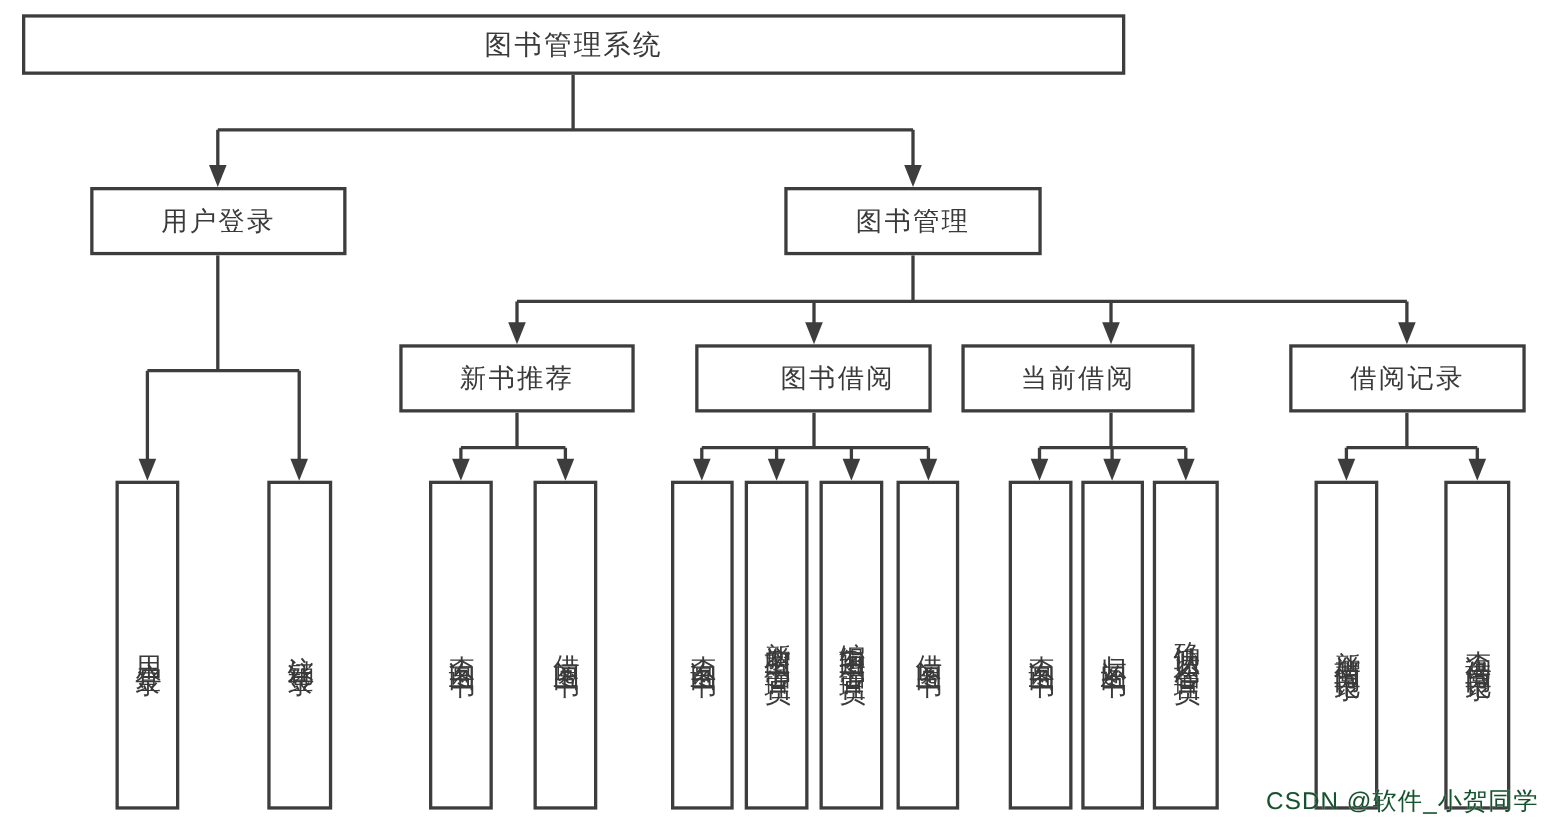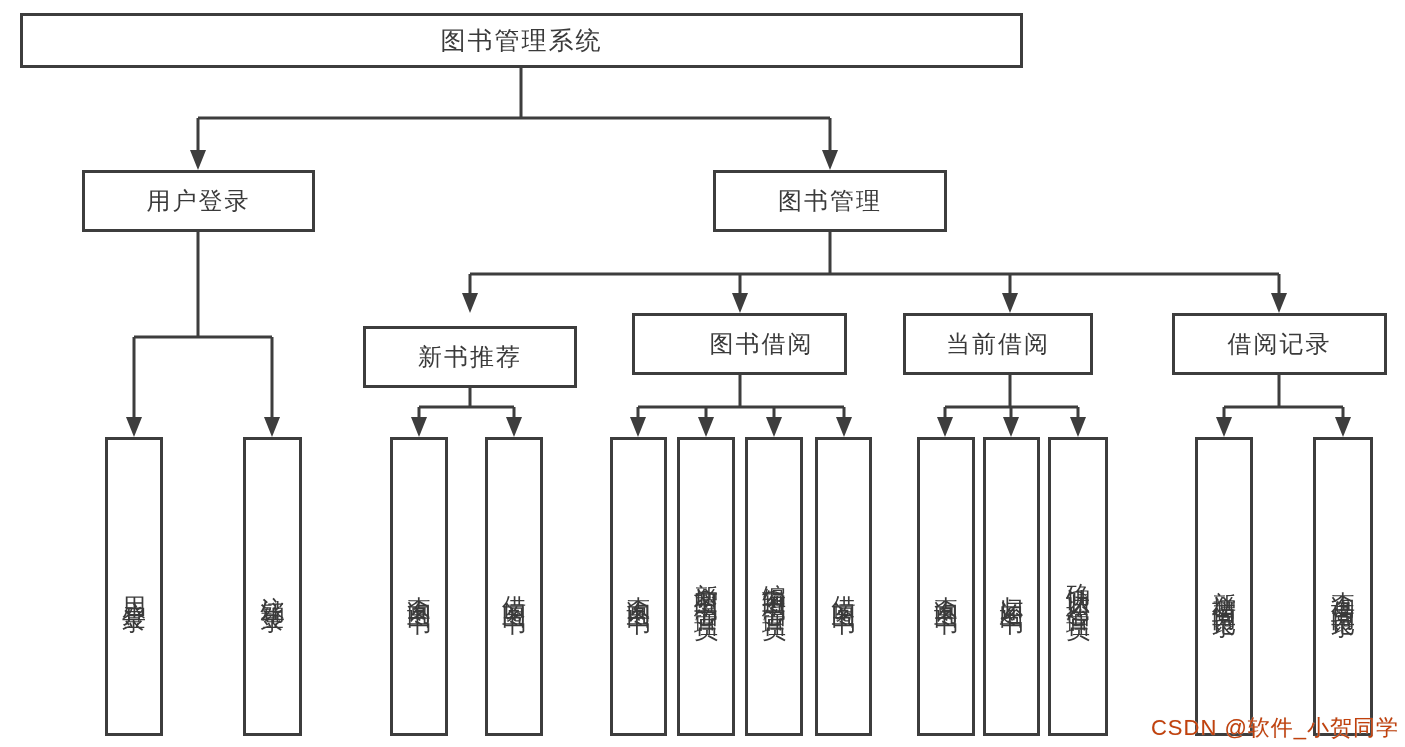--- a/index.html
+++ b/index.html
@@ -39,21 +39,21 @@
     writing-mode: vertical-rl;
     font-size: 24px;
     letter-spacing: 5px;
     line-height: 1;
   }
   .watermark {
     position: absolute;
     right: 6px;
     bottom: 4px;
     z-index: 3;
-    color: #c2410c;
+    color: #14532d;
     font-size: 22px;
     letter-spacing: 1px;
     white-space: nowrap;
     text-shadow: 0 0 1px #d8d8d8;
   }
 </style>
 </head>
 <body>
 
 <div class="canvas">
@@ -96,23 +96,23 @@
       <path d="M1224,437 l-8,-20 h16 z"></path>
       <path d="M1343,437 l-8,-20 h16 z"></path>
     </g>
   </svg>
 
   <div class="node h root" style="left:20px; top:13px; width:1003px; height:55px;">图书管理系统</div>
 
   <div class="node h" style="left:82px; top:170px; width:233px; height:62px;">用户登录</div>
   <div class="node h" style="left:713px; top:170px; width:234px; height:62px;">图书管理</div>
 
-  <div class="node h" style="left:363px; top:313px; width:214px; height:62px;margin-top:13px;">新书推荐</div>
+  <div class="node h" style="left:363px; top:313px; width:214px; height:62px;">新书推荐</div>
   <div class="node h" style="left:632px; top:313px; width:215px; height:62px;padding-left:44px;">图书借阅</div>
-  <div class="node h" style="left:903px; top:313px; width:190px; height:62px;">当前借阅</div>
+  <div class="node h" style="left:874px; top:313px; width:212px; height:62px;">当前借阅</div>
   <div class="node h" style="left:1172px; top:313px; width:215px; height:62px;">借阅记录</div>
 
   <div class="node v" style="left:105px; top:437px; width:58px; height:299px;">用户登录</div>
   <div class="node v" style="left:243px; top:437px; width:59px; height:299px;">注销登录</div>
 
   <div class="node v" style="left:390px; top:437px; width:58px; height:299px;">查询图书</div>
   <div class="node v" style="left:485px; top:437px; width:58px; height:299px;">借阅图书</div>
 
   <div class="node v" style="left:610px; top:437px; width:57px; height:299px;">查询图书</div>
   <div class="node v" style="left:677px; top:437px; width:58px; height:299px;">新增图书（管理员）</div>

